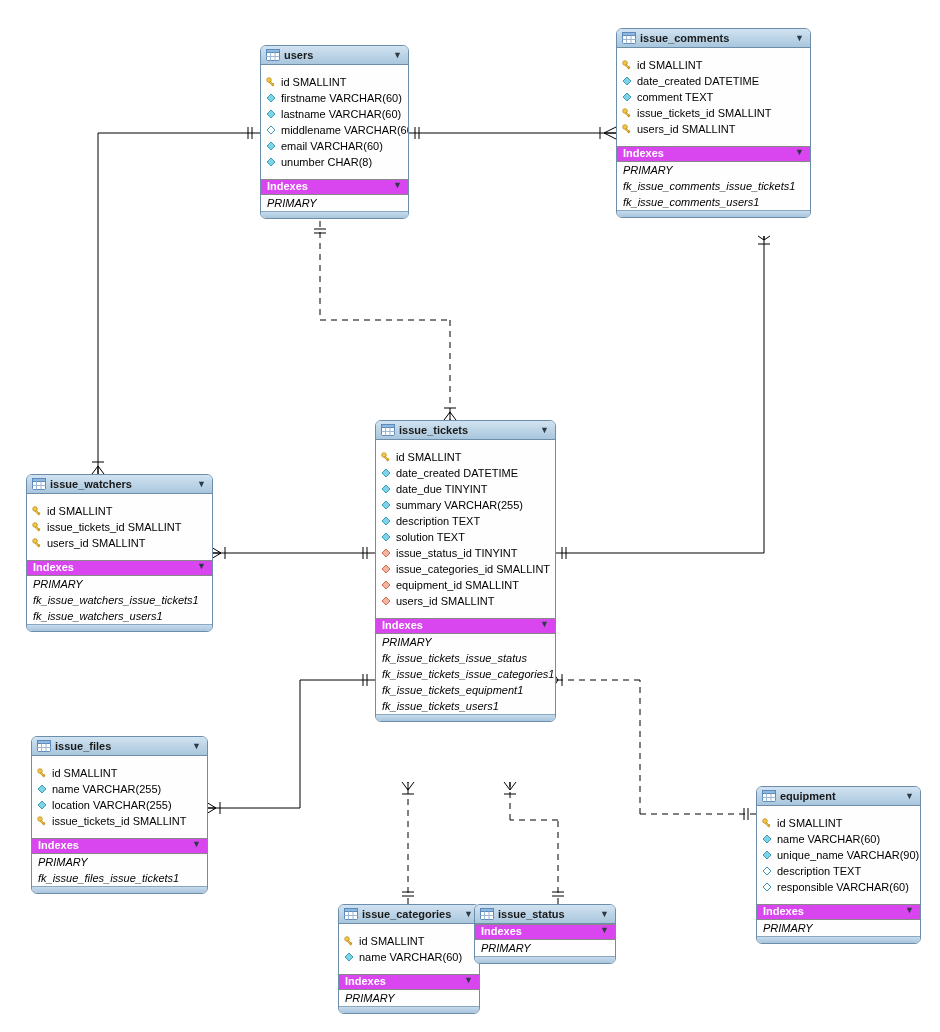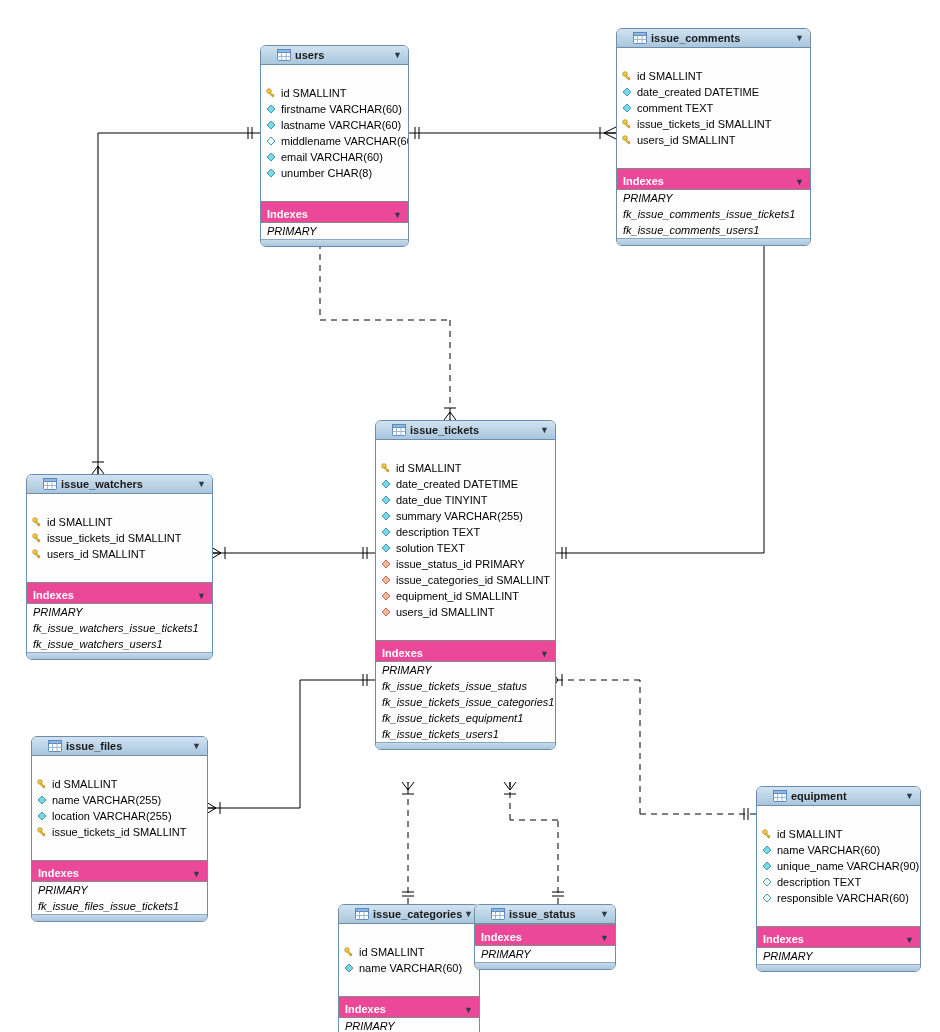--- a/index.html
+++ b/index.html
@@ -29,61 +29,61 @@
     position: absolute;
     border: 1px solid #6c8eab;
     border-radius: 6px;
     background: #fefefe;
     box-shadow: 0 0 0 rgba(0,0,0,0);
     overflow: hidden;
   }
   .table-header {
     background: linear-gradient(#d1e3f1, #a9c6dd);
     border-bottom: 1px solid #6c8eab;
-    padding: 3px 6px 3px 16px;
+    padding: 3px 6px 3px 5px;
     display: flex;
     align-items: center;
     font-weight: bold;
     color: #1a1a1a;
   }
   .table-header .tbl-icon {
     width: 14px; height: 12px;
     margin-right: 4px;
     display: inline-block;
   }
   .table-header .hdr-chevron {
     margin-left: auto;
     font-size: 9px;
     color: #2d3a46;
   }
   .cols {
-    padding: 20px 0;
+    padding: 9px 0;
   }
   .col {
     display: flex;
     align-items: center;
     padding: 2px 6px 2px 4px;
     white-space: nowrap;
   }
   .col .col-icon {
     width: 12px;
     height: 12px;
     margin-right: 4px;
     flex: 0 0 auto;
     display: inline-flex;
     align-items: center;
     justify-content: center;
   }
   .indexes-hdr {
-    background: #ec4899;
+    background: #d946ef;
     color: #fff;
     font-weight: bold;
-    padding: 6px 6px 2px 6px;
+    padding: 0 6px 2px 6px;
     display: flex;
-    align-items: flex-end;
+    align-items: flex-start;
     border-top: 1px solid #888;
     border-bottom: 1px solid #888;
   }
   .indexes-hdr .hdr-chevron {
     margin-left: auto;
     font-size: 9px;
     color: #2d3a46;
   }
   .idx {
     padding: 2px 6px 2px 6px;
@@ -469,21 +469,21 @@
               </svg>
             </span>
             <span>solution TEXT</span>
           </div>
           <div class="col">
             <span class="col-icon">
               <svg width="10" height="10" viewBox="0 0 10 10">
                 <path d="M5 1 L9 5 L5 9 L1 5 Z" fill="#f2b6a0" stroke="#cc6b4e"></path>
               </svg>
             </span>
-            <span>issue_status_id PRIMARY</span>
+            <span>issue_status_id TINYINT</span>
           </div>
           <div class="col">
             <span class="col-icon">
               <svg width="10" height="10" viewBox="0 0 10 10">
                 <path d="M5 1 L9 5 L5 9 L1 5 Z" fill="#f2b6a0" stroke="#cc6b4e"></path>
               </svg>
             </span>
             <span>issue_categories_id SMALLINT</span>
           </div>
           <div class="col">

